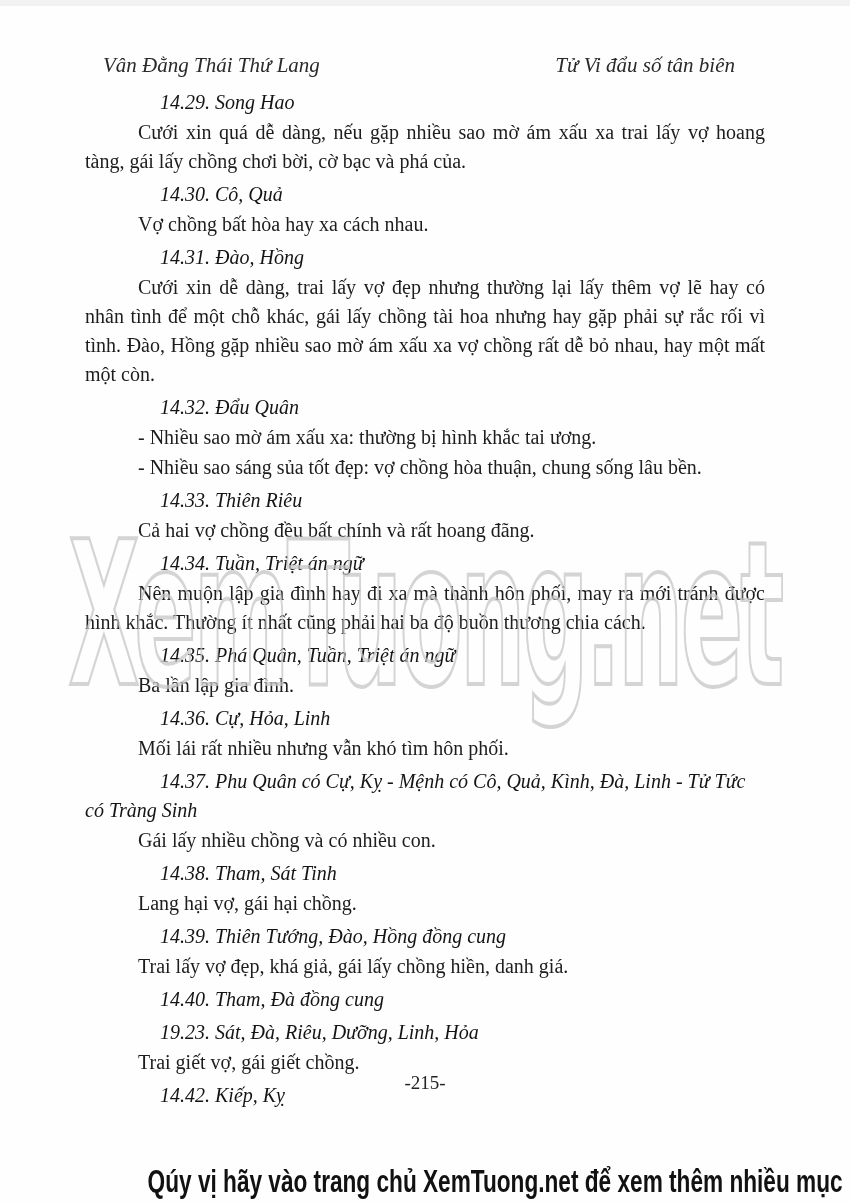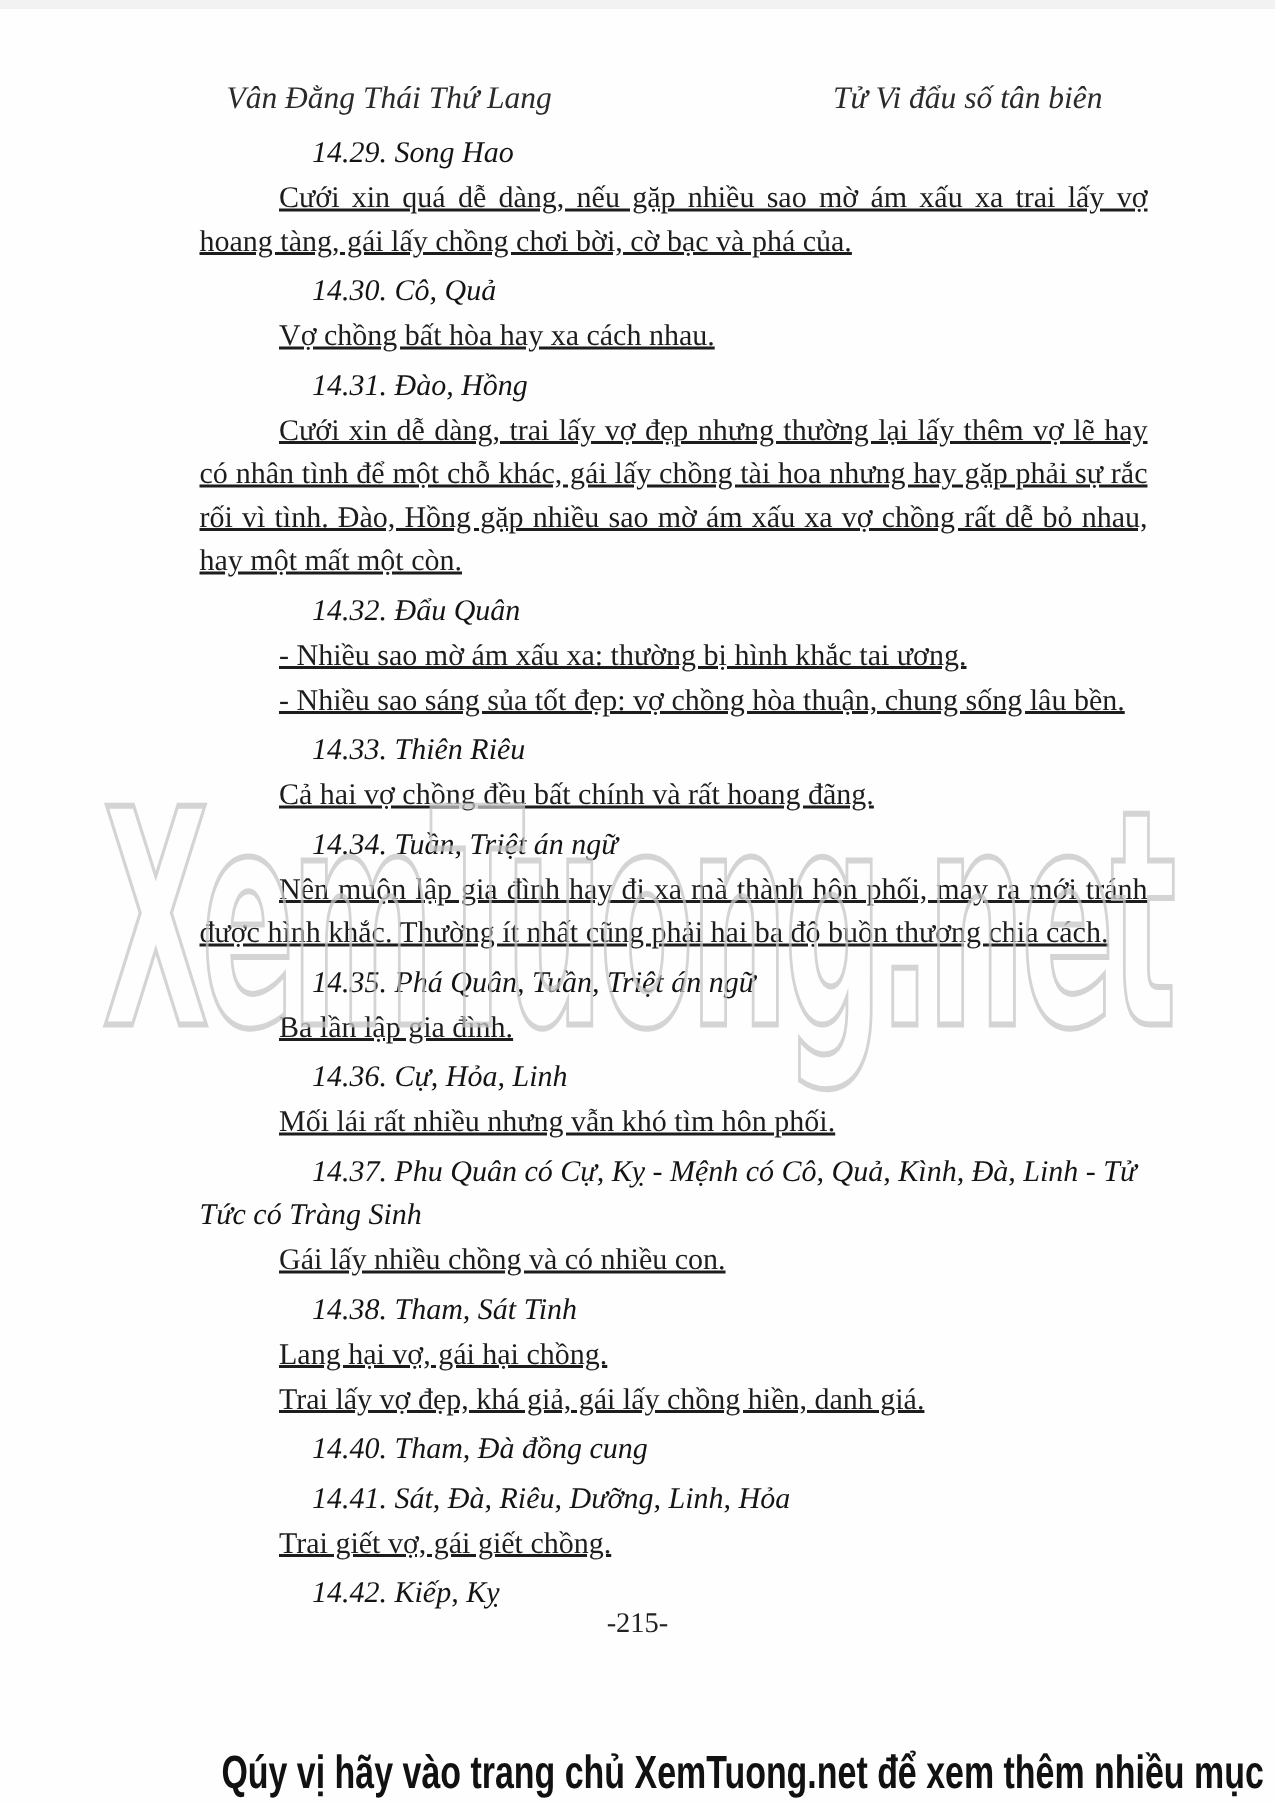--- a/index.html
+++ b/index.html
@@ -9,21 +9,20 @@
     font-family: "Liberation Serif", serif;
     color: #1c1c1c;
     overflow: hidden;
   }
   .page {
     position: relative;
     width: 850px; height: 1202px;
     background: #fefefe;
     border-top: 6px solid #f2f2f2;
     box-sizing: border-box;
-    padding-left: 48px;
   }
   .running-header {
     display: flex;
     justify-content: space-between;
     padding: 46px 115px 0 103px;
     font-style: italic;
     font-size: 21px;
     line-height: 26px;
     color: #2a2a2a;
   }
@@ -39,21 +38,20 @@
     text-indent: 75px;
     color: #141414;
   }
   .section-paragraph {
     font-size: 20px;
     line-height: 29px;
     margin: 0 0 1px 0;
     text-indent: 53px;
     text-align: justify;
     color: #1d1d1d;
-    text-decoration: underline;
   }
   .watermark {
     position: absolute;
     top: 492px;
     left: 50%;
     transform: translateX(-50%) scaleX(0.46);
     transform-origin: center top;
     white-space: nowrap;
     font-family: "DejaVu Sans", sans-serif;
     font-weight: bold;
@@ -146,29 +144,30 @@
     <h3 class="section-heading">14.37. Phu Quân có Cự, Kỵ - Mệnh có Cô, Quả, Kình, Đà, Linh - Tử Tức có Tràng Sinh</h3>
   <p class="section-paragraph">Gái lấy nhiều chồng và có nhiều con.</p>
       </div>
 
   <div class="section">
     <h3 class="section-heading">14.38. Tham, Sát Tinh</h3>
   <p class="section-paragraph">Lang hại vợ, gái hại chồng.</p>
       </div>
 
   <div class="section">
+    <h3 class="section-heading">14.39. Thiên Tướng, Đào, Hồng đồng cung</h3>
   <p class="section-paragraph">Trai lấy vợ đẹp, khá giả, gái lấy chồng hiền, danh giá.</p>
       </div>
 
   <div class="section">
     <h3 class="section-heading">14.40. Tham, Đà đồng cung</h3>
       </div>
 
   <div class="section">
-    <h3 class="section-heading">14.41. Sát, Đà, Riêu, Dưỡng, Linh, Hỏa</h3>
+    <h3 class="section-heading">19.23. Sát, Đà, Riêu, Dưỡng, Linh, Hỏa</h3>
   <p class="section-paragraph">Trai giết vợ, gái giết chồng.</p>
       </div>
 
   <div class="section">
     <h3 class="section-heading">14.42. Kiếp, Kỵ</h3>
   </div>
 </div>
 
   <div class="watermark">XemTuong.net</div>
 

